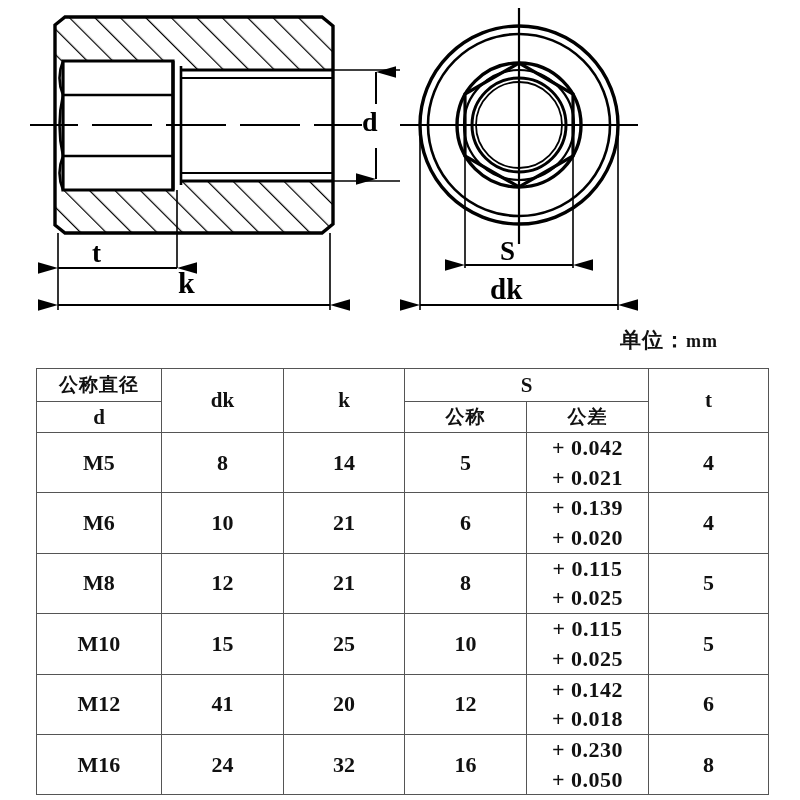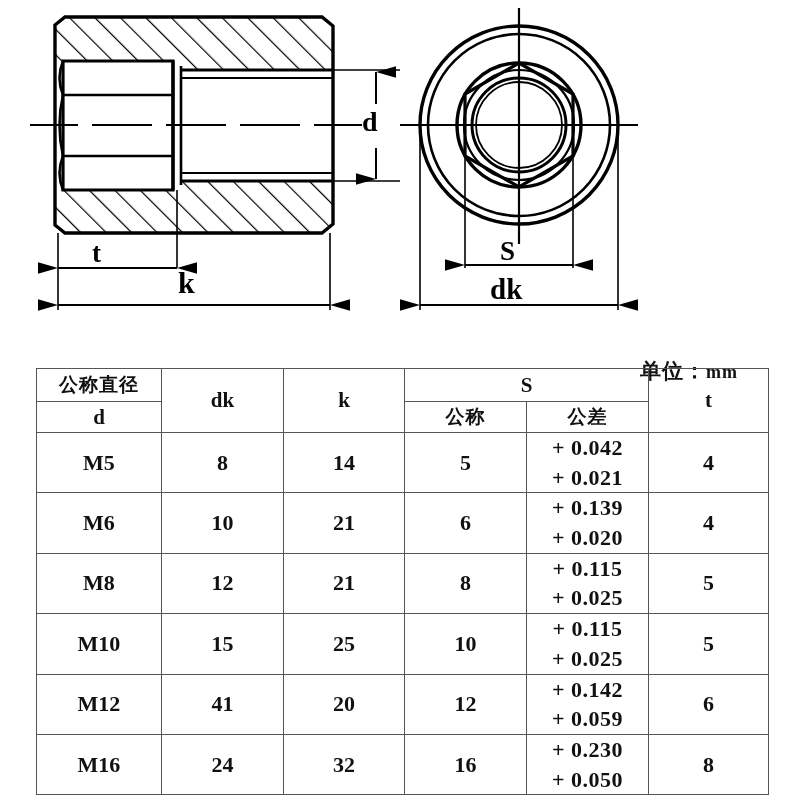--- a/index.html
+++ b/index.html
@@ -26,28 +26,27 @@
     white-space:nowrap;
   }
   #label-d{left:362px;top:108px;font-size:28px;}
   #label-t{left:92px;top:240px;font-size:27px;}
   #label-k{left:178px;top:268px;font-size:30px;}
   #label-S{left:500px;top:238px;font-size:27px;}
   #label-dk{left:490px;top:275px;font-size:29px;}
 
   .unit-note{
     position:absolute;
-    left:640px;top:326px;
+    left:620px;top:326px;
     font-family:"DejaVu Sans", sans-serif;
     font-size:21px;
     font-weight:700;
     letter-spacing:1px;
     color:#111;
     white-space:nowrap;
-    margin-top:31px;
   }
   .unit-note .u-mm{font-family:"Liberation Serif",serif;font-size:18px;}
 
   
   .spec-table{
     position:absolute;
     left:36px;top:368px;
     width:732px;
     border-collapse:collapse;
     table-layout:fixed;
@@ -274,21 +273,21 @@
           <td>25</td>
           <td>10</td>
           <td class="tol-cell"><span>+ 0.115</span><span>+ 0.025</span></td>
           <td>5</td>
         </tr>
         <tr class="data-row">
           <td>M12</td>
           <td>41</td>
           <td>20</td>
           <td>12</td>
-          <td class="tol-cell"><span>+ 0.142</span><span>+ 0.059</span></td>
+          <td class="tol-cell"><span>+ 0.142</span><span>+ 0.018</span></td>
           <td>6</td>
         </tr>
         <tr class="data-row">
           <td>M16</td>
           <td>24</td>
           <td>32</td>
           <td>16</td>
           <td class="tol-cell"><span>+ 0.230</span><span>+ 0.050</span></td>
           <td>8</td>
         </tr>

